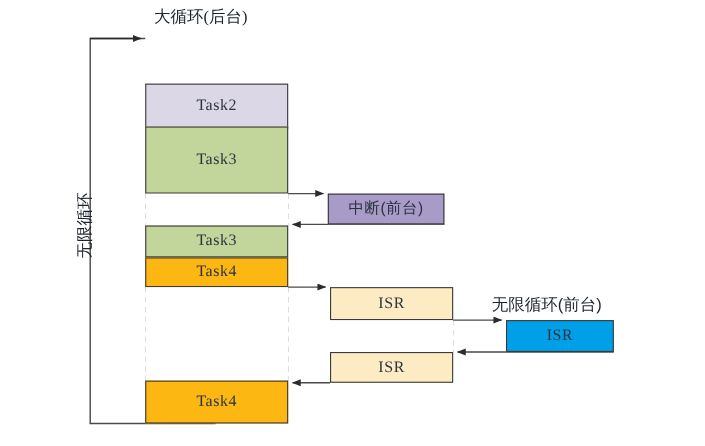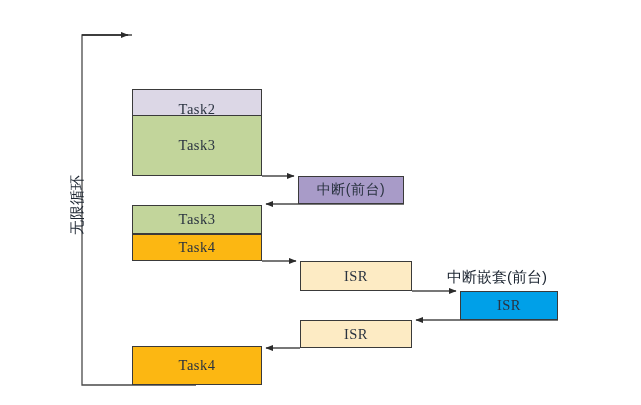--- a/index.html
+++ b/index.html
@@ -97,25 +97,26 @@
     <path d="M132,261 L296,261" stroke="#4a4a4a" stroke-width="1.3" fill="none" marker-end="url(#ah)"></path>
 
     <path d="M300,291 L456,291" stroke="#4a4a4a" stroke-width="1.3" fill="none" marker-end="url(#ah)"></path>
 
     <path d="M558,320 L416,320" stroke="#4a4a4a" stroke-width="1.3" fill="none" marker-end="url(#ah)"></path>
 
     <path d="M300,348 L266,348" stroke="#4a4a4a" stroke-width="1.3" fill="none" marker-end="url(#ah)"></path>
     <path d="M300,348 L300,348" stroke="#4a4a4a" stroke-width="1.3" fill="none"></path>
   </svg>
 
+  <div class="abs label" style="left:140px; top:6px;">大循环(后台)</div>
 
   <div class="abs vlabel" style="left:28px; top:195px; width:100px; height:20px;">无限循环</div>
 
 
-  <div class="abs block" style="left:132px; top:89px; width:130px; height:41px; background:#DCD7E6;">
+  <div class="abs block" style="left:132px; top:76px; width:130px; height:41px; background:#DCD7E6;">
     <span>Task2</span>
   </div>
 
   <div class="abs block" style="left:132px; top:115px; width:130px; height:61px; background:#C2D59B;">
     <span>Task3</span>
   </div>
 
   <div class="abs spacer" style="left:132px; top:176px; width:130px; height:29px; border-left:none; border-right:none;"></div>
 
   <div class="abs block" style="left:132px; top:205px; width:130px; height:29px; background:#C2D59B;">
@@ -139,21 +140,21 @@
   <div class="abs block" style="left:300px; top:261px; width:112px; height:30px; background:#FDEBC4;">
     <span>ISR</span>
   </div>
 
   <div class="abs spacer" style="left:300px; top:291px; width:112px; height:29px; border-left:none; border-right:none;"></div>
 
   <div class="abs block" style="left:300px; top:320px; width:112px; height:28px; background:#FDEBC4;">
     <span>ISR</span>
   </div>
 
-  <div class="abs label" style="left:447px; top:268px; font-family:'Liberation Sans', sans-serif;">中断嵌套(前台)</div>
+  <div class="abs label" style="left:447px; top:268px; font-family:'Liberation Sans', sans-serif;">无限循环(前台)</div>
 
   <div class="abs block" style="left:460px; top:291px; width:98px; height:29px; background:#00A0E8;">
     <span>ISR</span>
   </div>
 
   <div class="abs tiny-foot" style="left:250px; top:394px;"></div>
 
 </div>
 
 </body></html>

